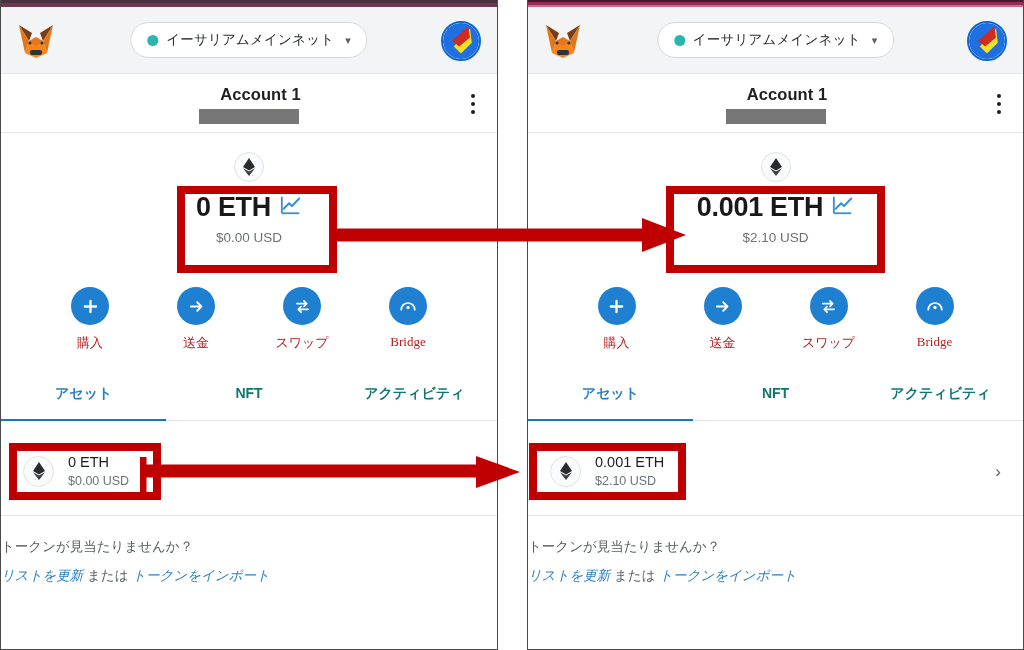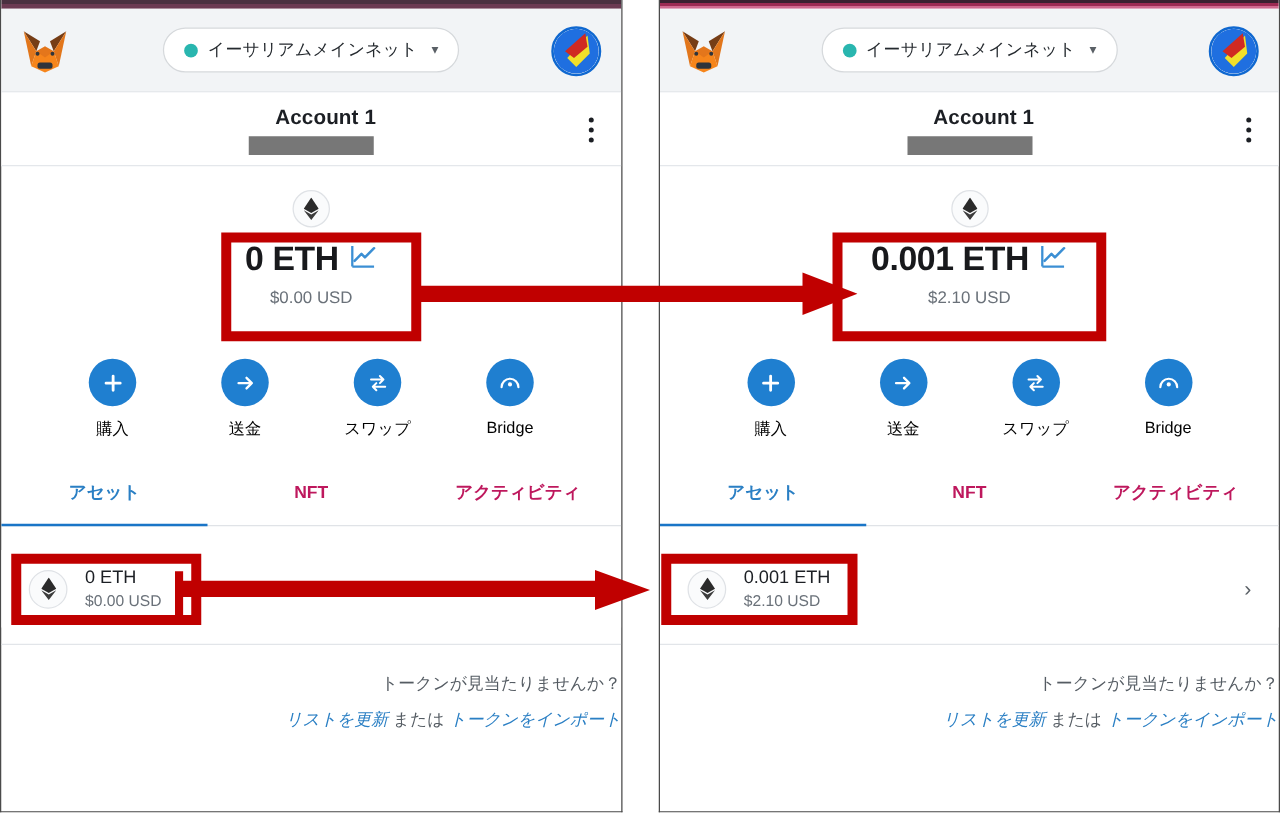--- a/index.html
+++ b/index.html
@@ -106,32 +106,32 @@
     display: flex; justify-content: center; gap: 32px;
   }
   .action { width: 74px; text-align: center; }
   .action-circle {
     width: 38px; height: 38px; border-radius: 50%;
     background: #1f7fd0;
     margin: 0 auto;
     display: flex; align-items: center; justify-content: center;
     color: #fff;
   }
-  .action-label { margin-top: 9px; font-size: 13px; color: #000000; }
+  .action-label { margin-top: 9px; font-size: 13px; color: #b91c1c; font-family: Liberation Serif, serif; }
 
   
   .tabs {
     position: absolute; left: 0; right: 0; top: 373px; height: 48px;
     display: flex;
     border-bottom: 1px solid #e0e3e7;
     font-weight: bold;
   }
   .tab {
     flex: 1; text-align: center;
-    font-size: 14px; color: #be185d;
+    font-size: 14px; color: #0f766e;
     padding-top: 12px;
     position: relative;
   }
   .tab.active { color: #2a7fc4; }
   .tab.active::after {
     content: ""; position: absolute; left: 0; right: 0; bottom: -1px;
     height: 2px; background: #1a75c7;
   }
 
   
@@ -150,21 +150,21 @@
   .token-amount { font-size: 14.5px; color: #1c1f24; }
   .token-fiat { font-size: 12.5px; color: #6a7179; }
   .token-chevron { position: absolute; right: 22px; top: 22px; color: #5a6066; font-size: 17px; }
 
   
   .panel-divider {
     position: absolute; left: 0; right: 0; top: 515px; height: 1px; background: #e2e5e9;
   }
   .footer {
     position: absolute; left: 0; right: 0; top: 538px;
-    text-align: right;
+    text-align: left;
   }
   .footer-q { font-size: 13.5px; color: #555c63; }
   .footer-links { margin-top: 11px; font-size: 13.5px; color: #555c63; }
   .footer-links a { color: #2a7fc4; text-decoration: none; font-style: italic; }
 
   
   .hl-box {
     position: absolute;
     border: 8px solid #c00000;
     background: transparent;

